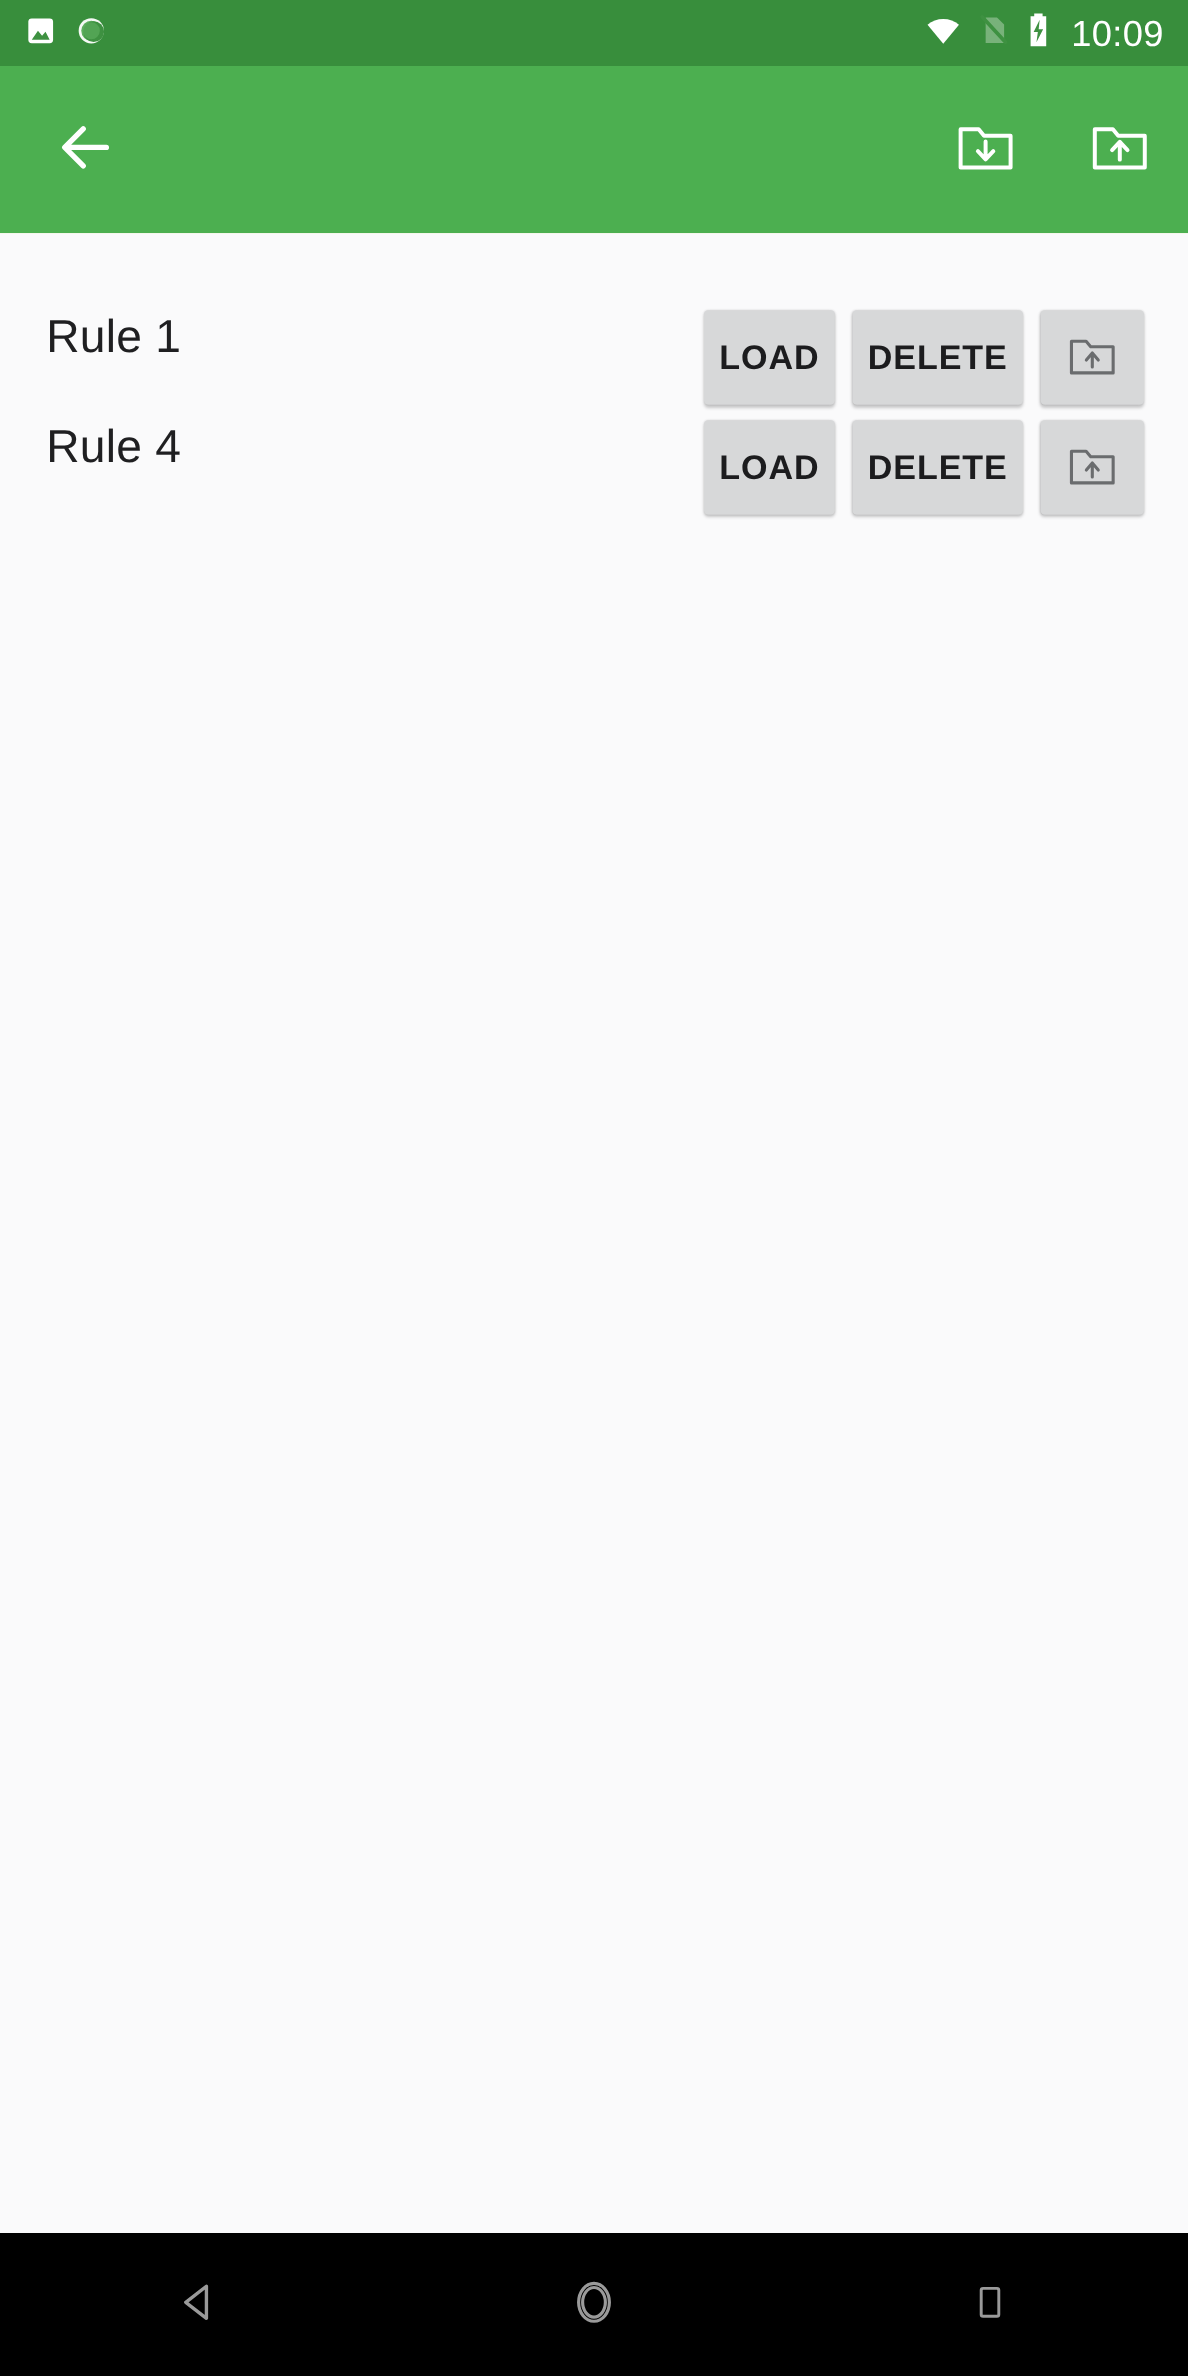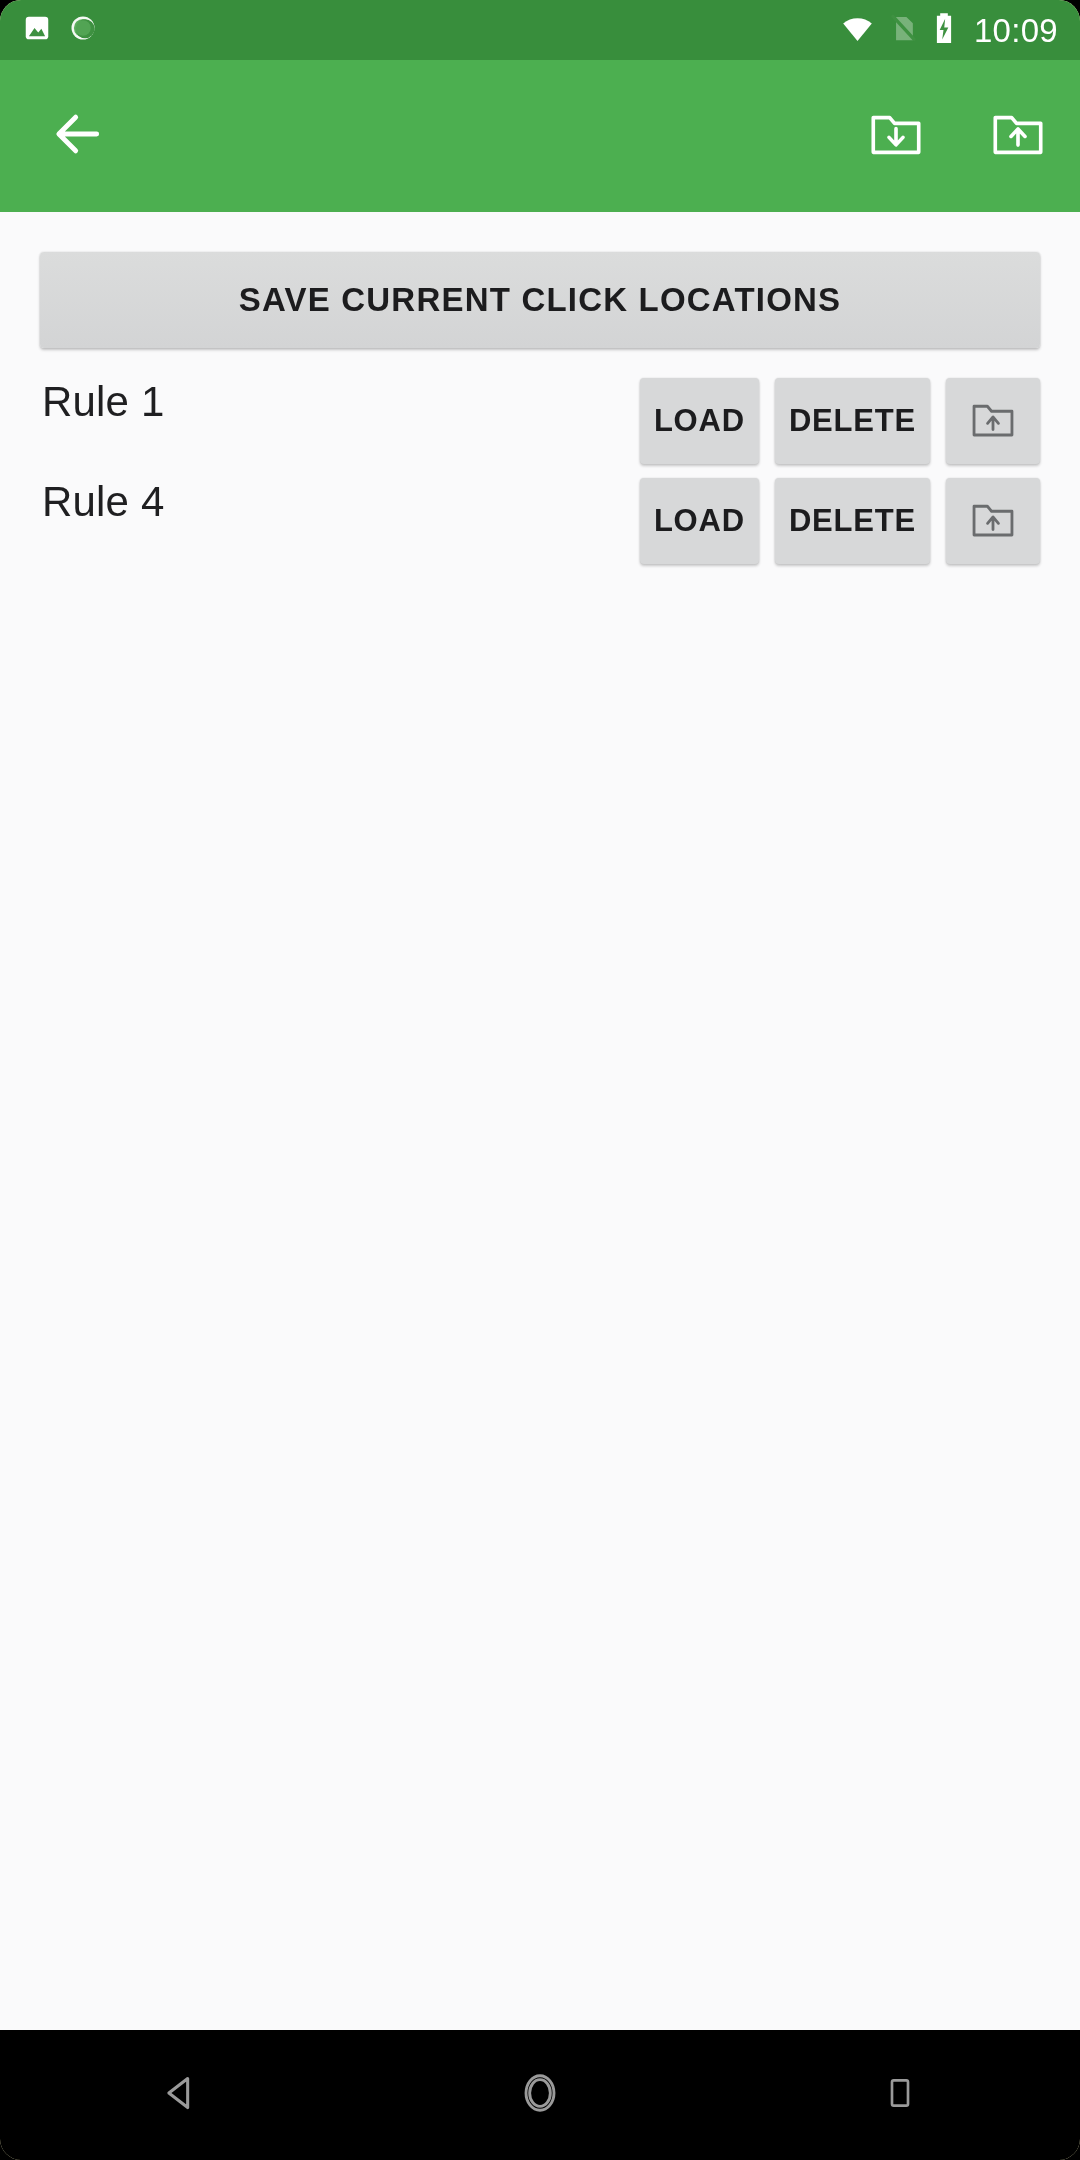--- a/index.html
+++ b/index.html
@@ -11,21 +11,20 @@
     font-family: "Liberation Sans", sans-serif;
     overflow: hidden;
   }
 
   #screen {
     position: relative;
     width: 1080px;
     height: 2160px;
     background: #fef9c3;
     overflow: hidden;
-    border-radius: 21px;
   }
 
   
   .status-bar {
     position: absolute;
     top: 0; left: 0;
     width: 1080px;
     height: 60px;
     background: #388E3C;
     display: flex;
@@ -262,21 +261,20 @@
             <path d="M2.6 5.2 H9.4 L11.4 7.6 H21.4 V19.6 H2.6 Z" stroke="#FFFFFF" stroke-width="1.5" fill="none" stroke-linejoin="round"></path>
             <path d="M12 16.6 V10.5 M9.1 13.0 L12 9.9 L14.9 13.0" stroke="#FFFFFF" stroke-width="1.5" fill="none" stroke-linecap="round" stroke-linejoin="round"></path>
           </svg>
         </span>
       </div>
     </div>
   </div>
 
   <div class="content">
 
-    <button class="wide-btn">SAVE CURRENT CLICK LOCATIONS</button>
 
 
     <div class="rule-list">
 
       <div class="rule-row">
         <span class="rule-label">Rule 1</span>
         <div class="rule-actions">
           <button class="sm-btn">LOAD</button>
           <button class="sm-btn delete">DELETE</button>
           <button class="icon-btn">

